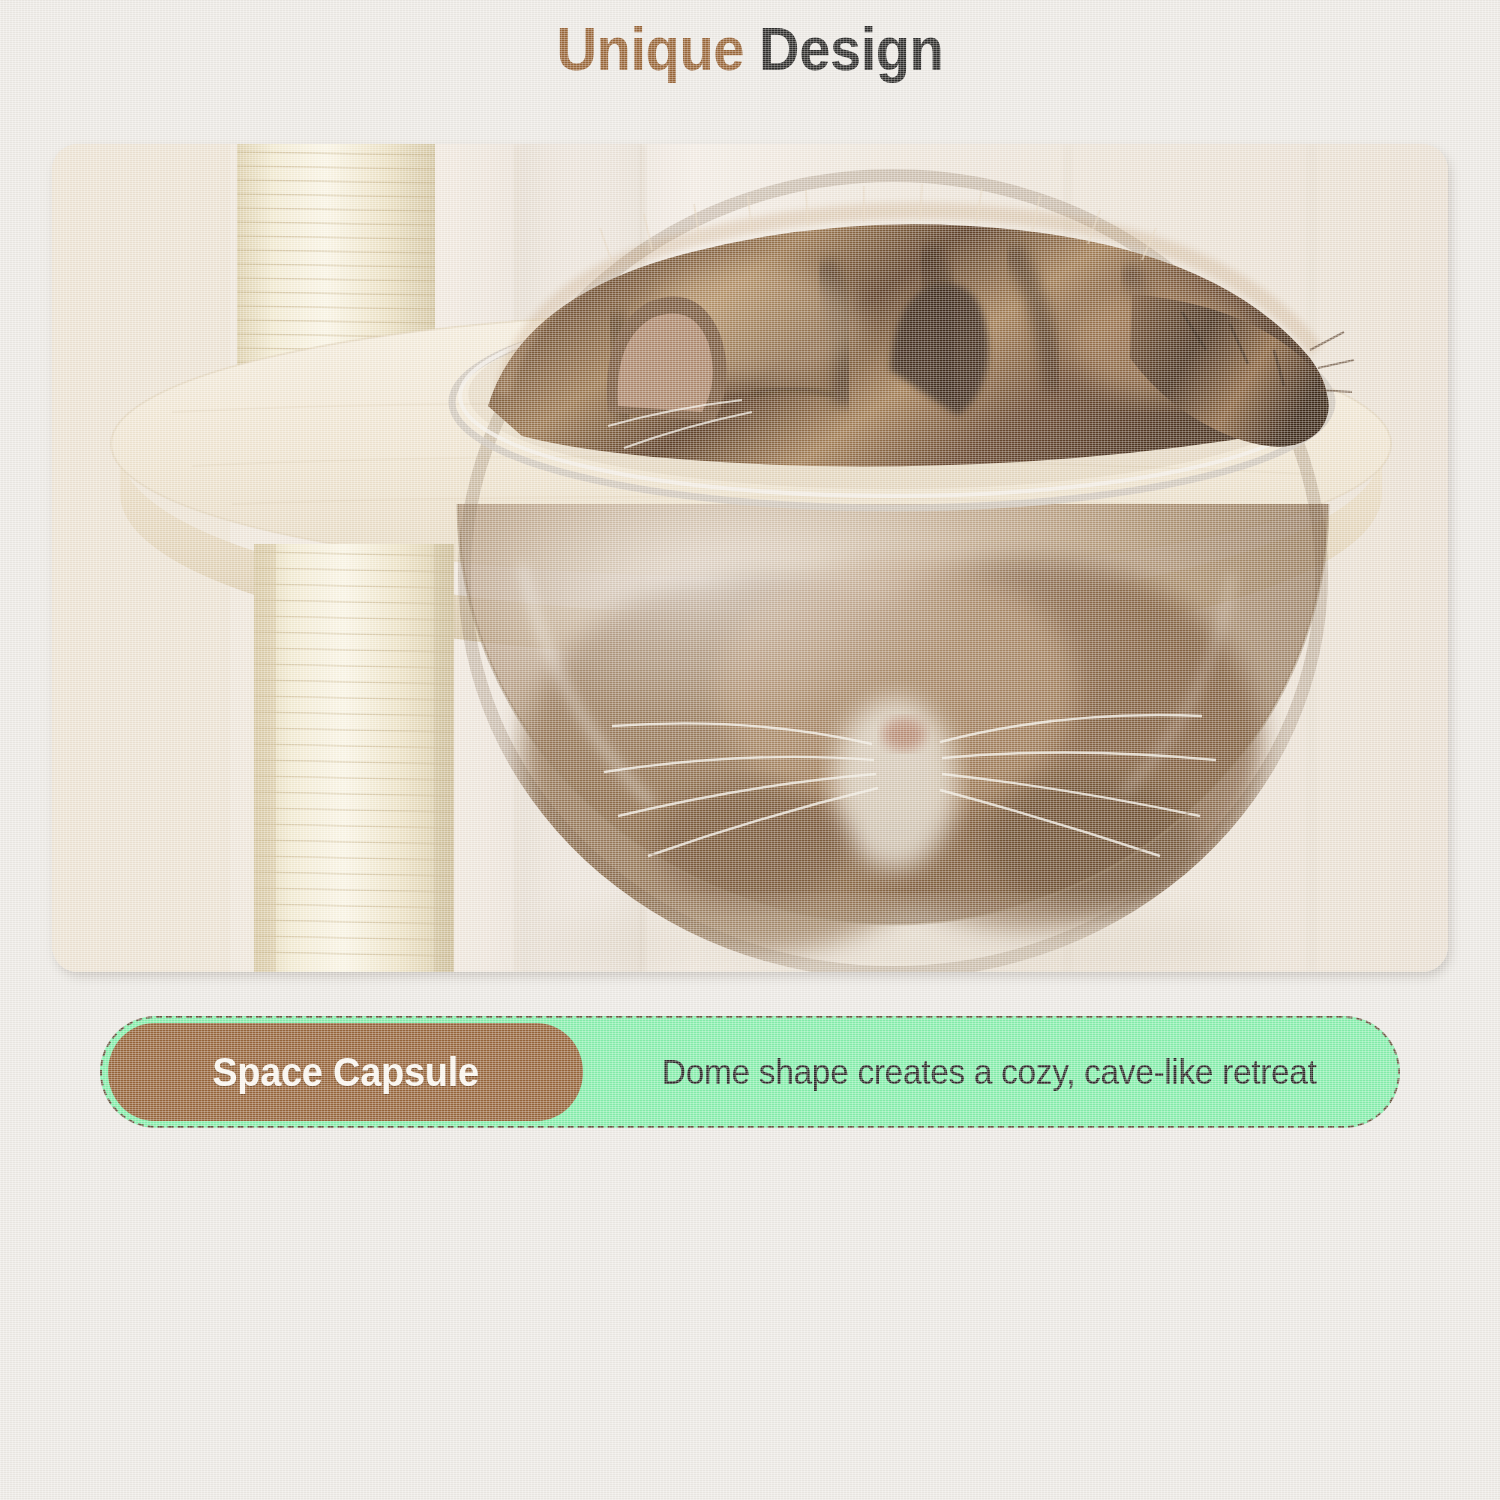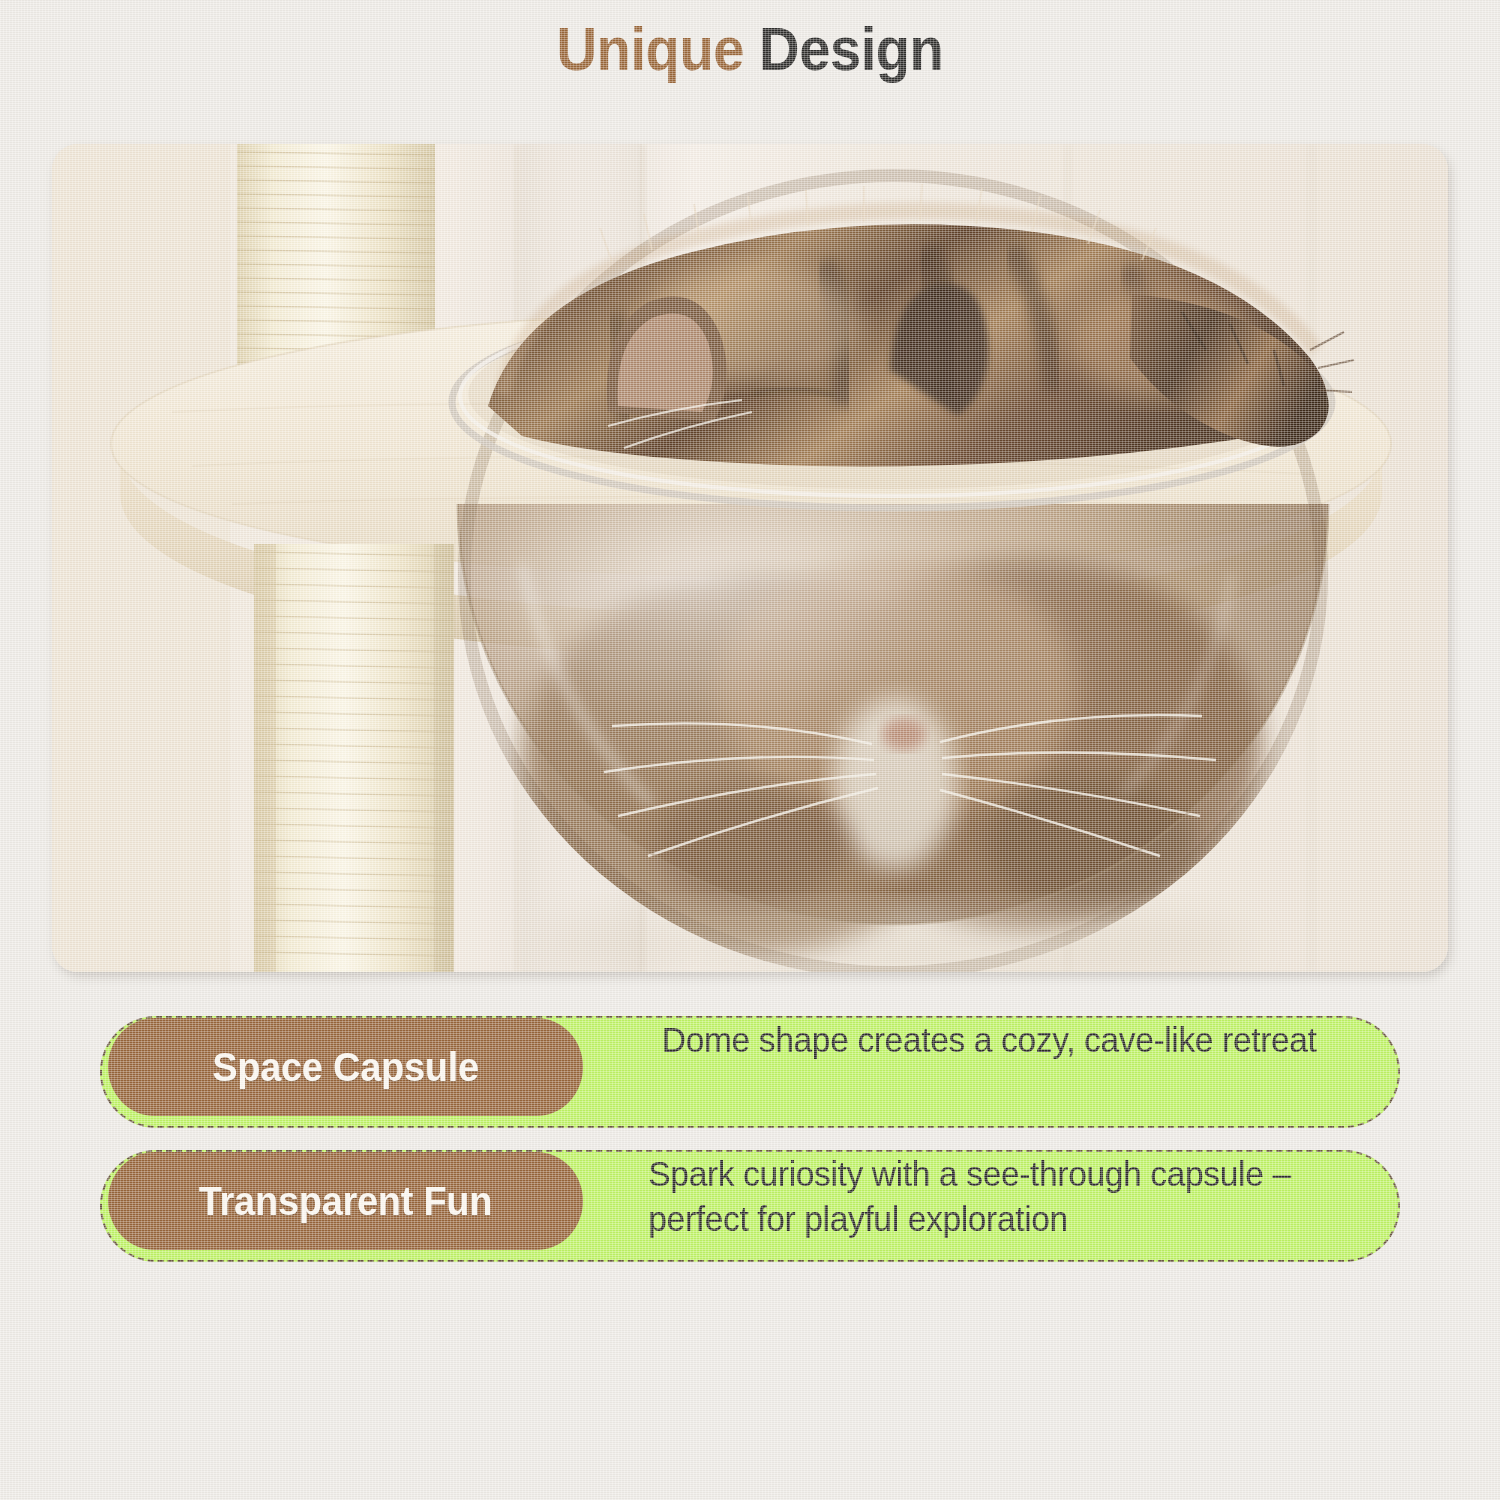--- a/index.html
+++ b/index.html
@@ -68,23 +68,23 @@
     top: 1016px;
     width: 1300px;
     z-index: 10;
   }
   .feature-row {
     position: relative;
     height: 112px;
     margin-bottom: 22px;
     border: 2px dashed #6B5742;
     border-radius: 58px;
-    background: #bef264;
+    background: #86efac;
     display: flex;
-    align-items: flex-start;
+    align-items: center;
     box-sizing: border-box;
   }
   .feature-pill {
     flex: 0 0 auto;
     height: 98px;
     margin-left: 6px;
     border-radius: 52px;
     background: #97653B;
     color: #FBF7F0;
     display: flex;
@@ -393,20 +393,16 @@
 </div>
 
 <div class="features">
 
   <div class="feature-row r1">
     <div class="feature-pill">Space Capsule</div>
     <div class="feature-desc">Dome shape creates a cozy, cave-like retreat</div>
   </div>
 
 
-  <div class="feature-row r3">
-    <div class="feature-pill">Transparent Fun</div>
-    <div class="feature-desc">Spark curiosity with a see-through capsule – perfect for playful exploration</div>
-  </div>
 
 </div>
 
 <div class="paper-texture"></div>
 
 </body></html>

